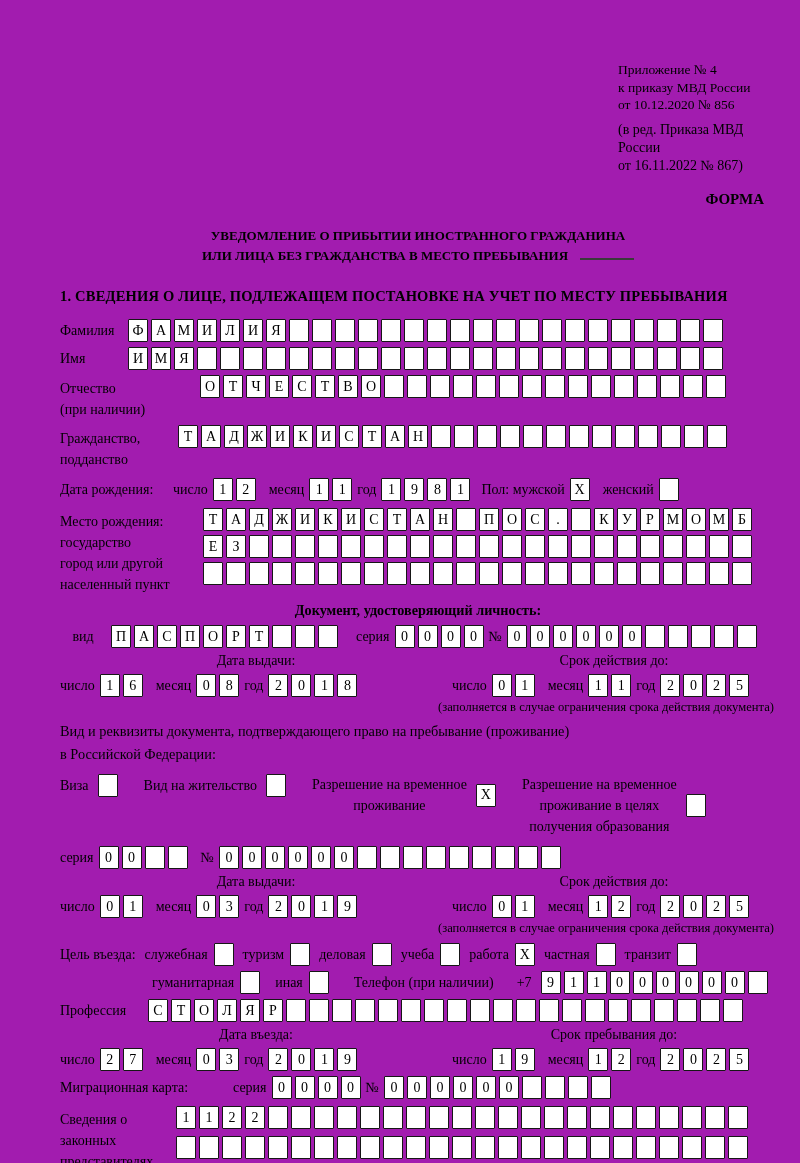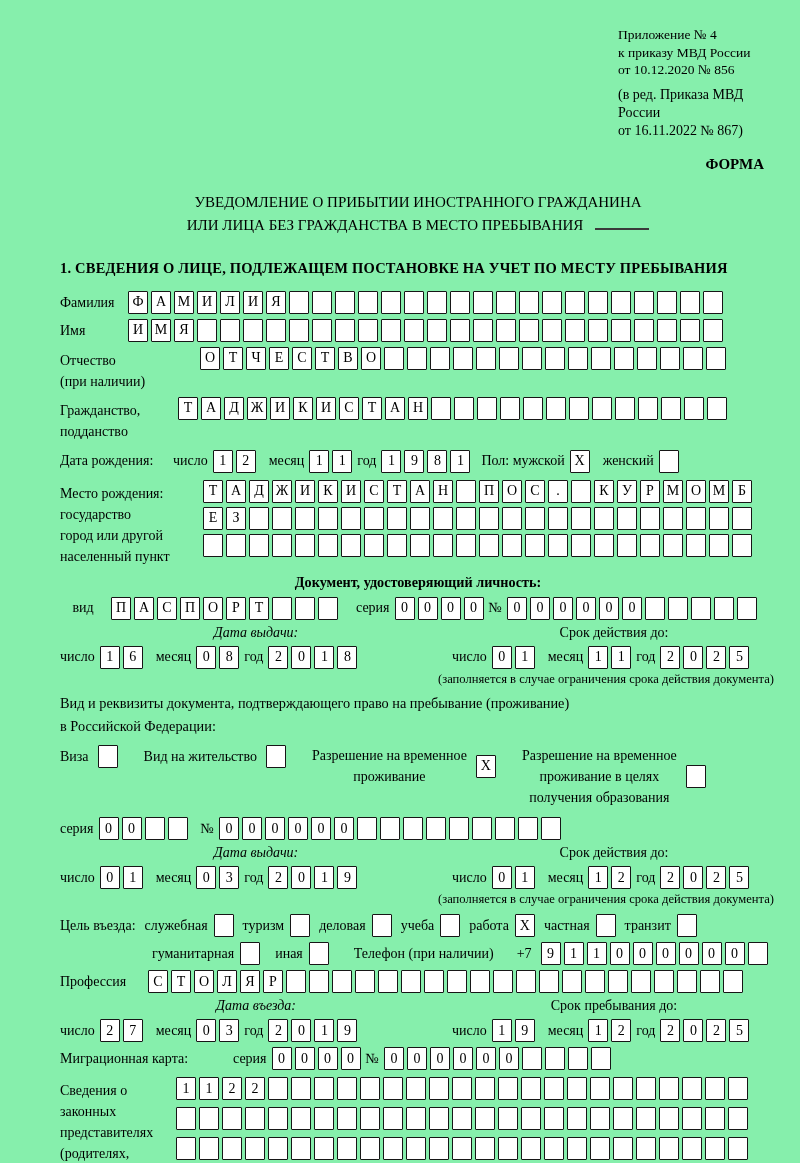--- a/index.html
+++ b/index.html
@@ -1,42 +1,42 @@
 <!DOCTYPE html>
 <html lang="ru"><head>
 <meta charset="utf-8">
 <style>
   html,body{margin:0;padding:0;background:#e8e8e8;}
   body{width:800px;font-family:"Liberation Serif","DejaVu Serif",serif;color:#000;}
-  .page{box-sizing:border-box;width:800px;height:1163px;background:#86efac;
-        padding:26px 24px 0 60px;overflow:hidden;position:relative;}
+  .page{box-sizing:border-box;width:800px;height:1163px;background:#a21caf;
+        padding:61px 24px 0 60px;overflow:hidden;position:relative;}
 
   
   .appendix{margin-left:558px;font-size:13.5px;line-height:1.3;}
   .appendix .sub{margin-top:7px;font-size:14px;line-height:1.3;}
   .forma{margin-top:16px;text-align:right;padding-right:12px;font-weight:bold;font-size:15px;}
 
   
-  .title{margin-top:18px;text-align:center;font-weight:normal;font-size:15px;line-height:1.55;}
+  .title{margin-top:18px;text-align:center;font-weight:bold;font-size:13px;line-height:1.55;}
   .blank-line{display:inline-block;width:54px;border-bottom:2.4px solid #3a3a3a;height:0.9em;margin-left:12px;}
   .sec1{margin-top:22px;font-weight:bold;font-size:14.5px;letter-spacing:.2px;}
 
   
   .form{margin-top:14px;display:flex;flex-direction:column;gap:5px;font-size:14px;}
   .frow{display:flex;align-items:flex-start;}
   .cells{display:flex;gap:3px;flex:none;}
   .cb{box-sizing:content-box;width:18px;height:21px;border:1.5px solid #161616;border-radius:1px;
       display:flex;align-items:center;justify-content:center;font-size:14px;line-height:1;flex:none;background:#fff;}
   .lbl{padding-top:4px;flex:none;}
   .lblcol{flex:none;line-height:1.5;padding-top:3px;}
   .rows{display:flex;flex-direction:column;gap:4px;}
   .inl{display:flex;align-items:center;gap:5px;flex-wrap:nowrap;}
   .dg{display:flex;align-items:center;gap:5px;}
   .dhdr{display:flex;font-size:14px;}
-  .dhdr .h1{width:392px;text-align:center;font-style:italic;}
+  .dhdr .h1{width:392px;text-align:center;}
   .dhdr .h2{flex:1;text-align:center;}
   .daterow{display:flex;align-items:center;}
   .daterow .dg.left{width:392px;}
   .note{font-size:12.6px;text-align:right;padding-right:2px;margin-top:-2px;}
   .intro{font-size:14.3px;line-height:1.6;}
   .opts{display:flex;align-items:flex-start;gap:26px;margin-top:3px;}
   .opt{display:flex;align-items:center;gap:9px;}
   .optlines{text-align:center;line-height:1.5;}
   .purpose{display:flex;align-items:center;gap:9px;}
   .purpose .pl{margin-right:-3px;}

